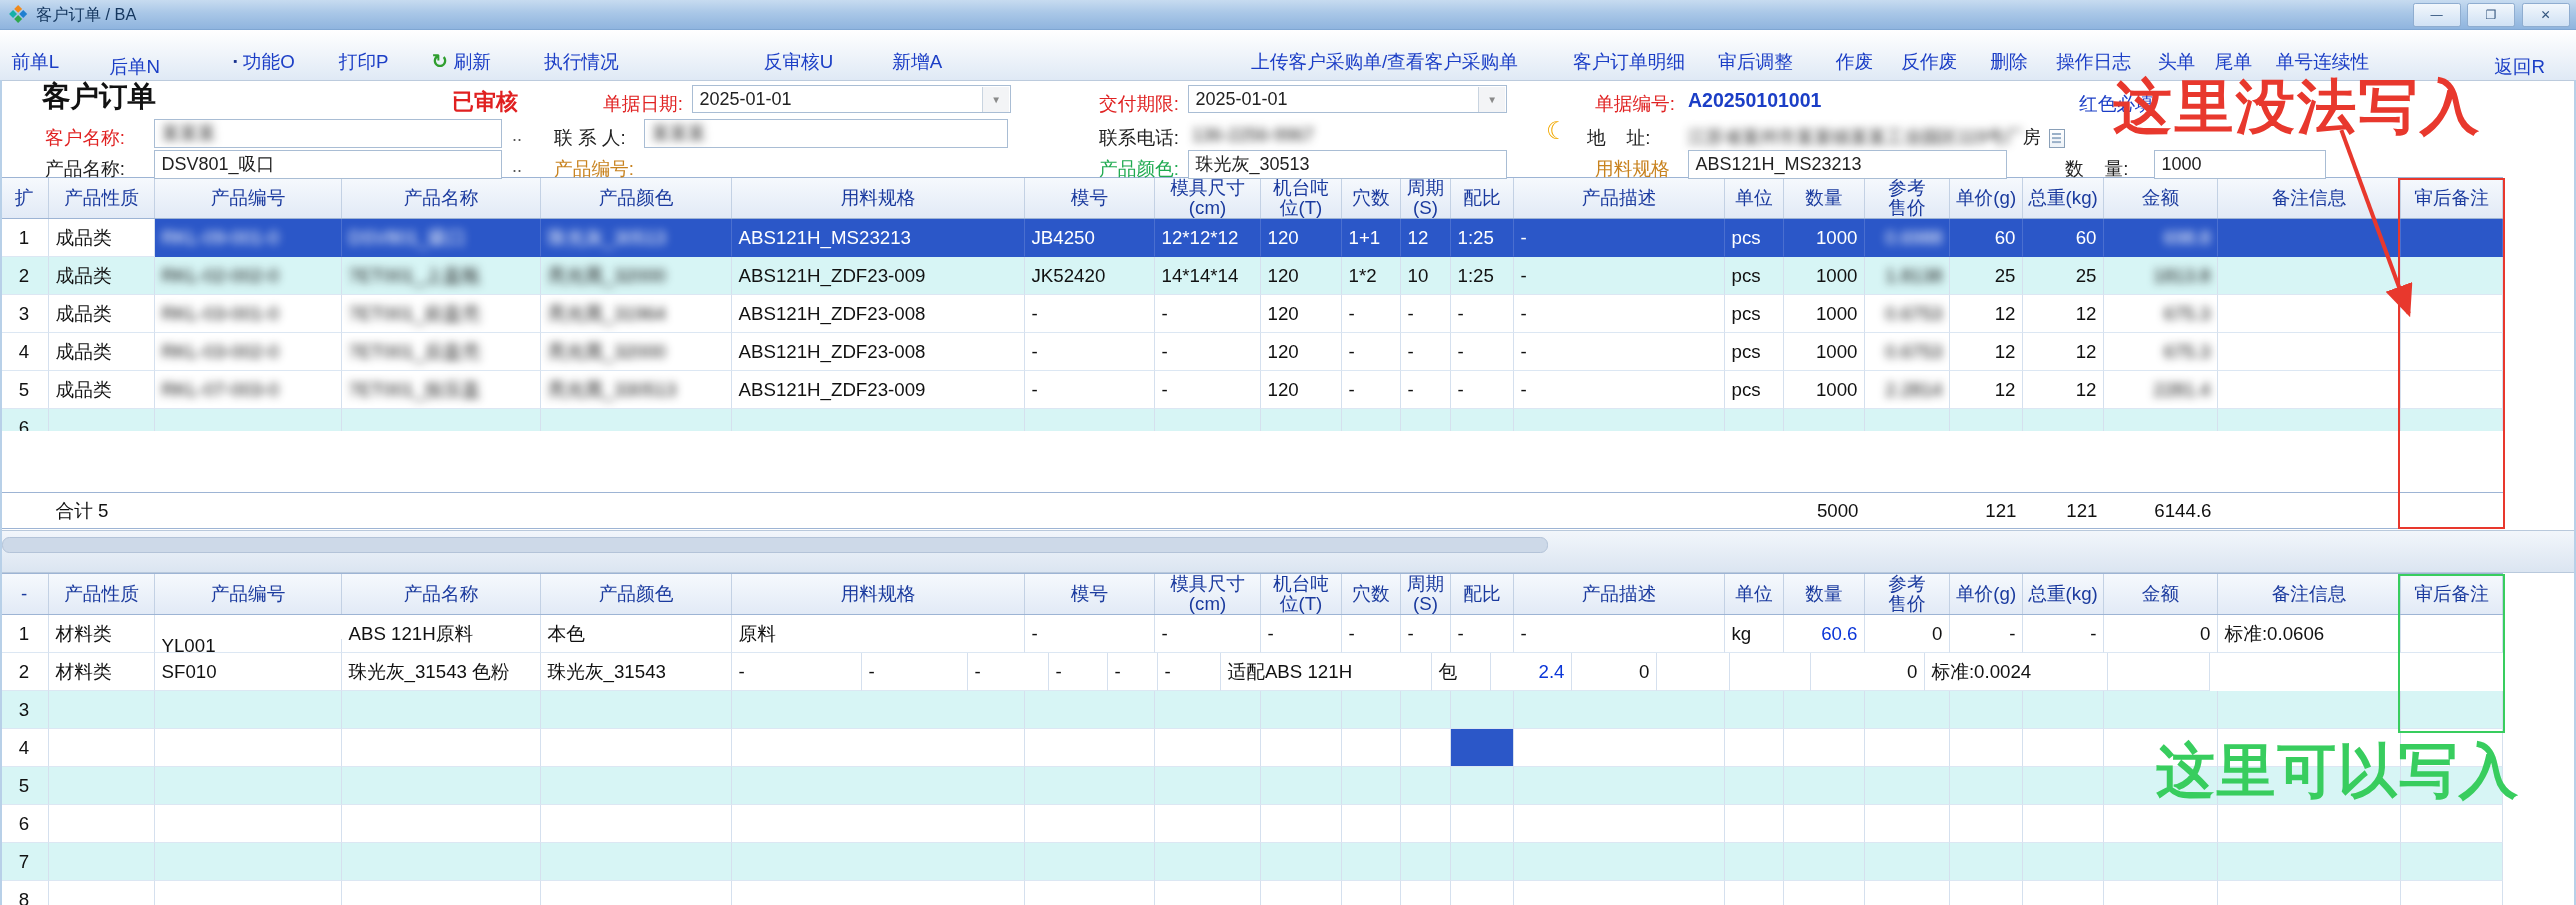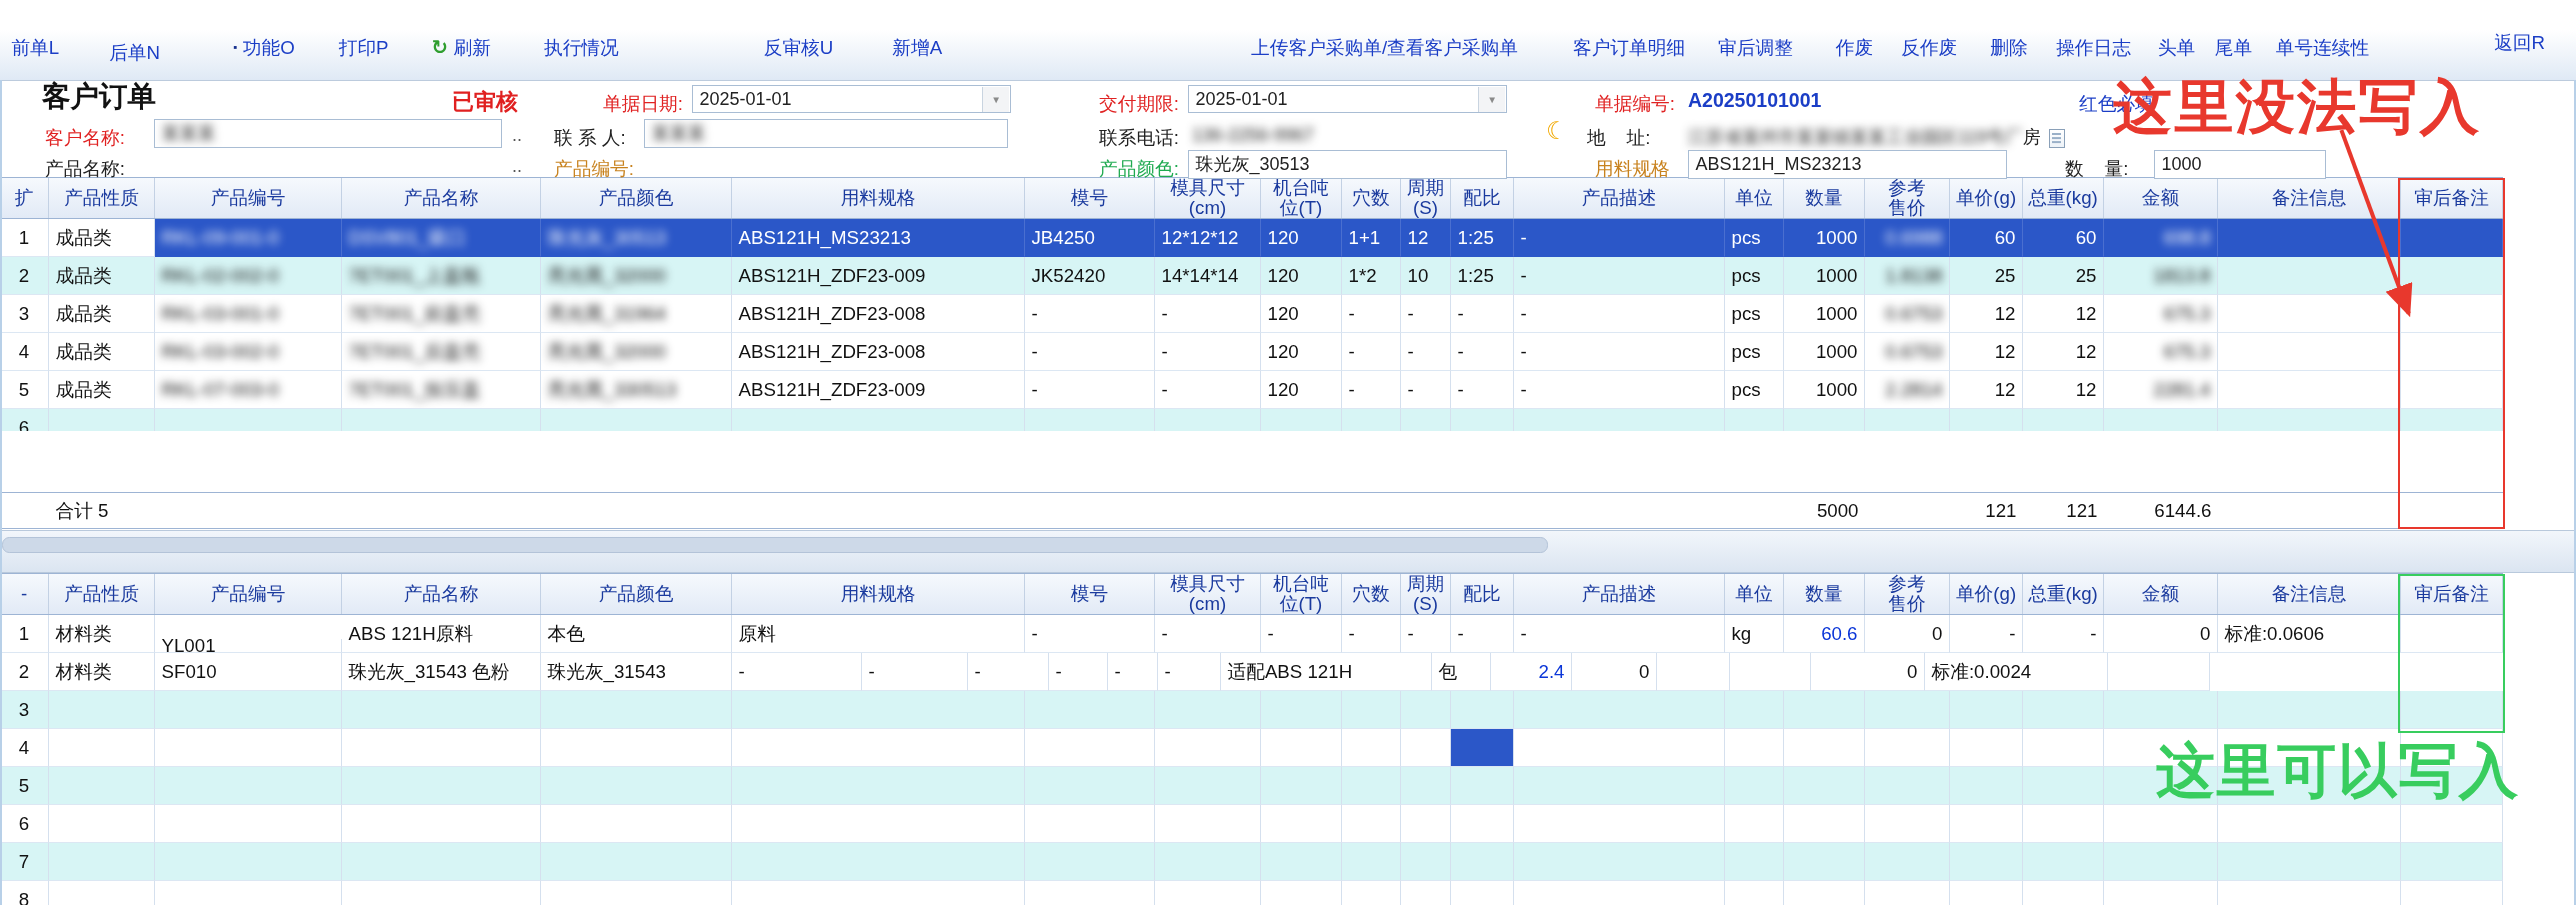--- a/index.html
+++ b/index.html
@@ -18,21 +18,21 @@
   .app-logo .q4{left:9px;top:9px;background:#2ea84e;}
   .title-text{margin-left:9.8px;font-size:16.3px;color:#14365e;}
   .win-btns{position:absolute;right:6.5px;top:3.3px;display:flex;gap:6.5px;}
   .win-btn{width:46px;height:22px;border:0.8px solid #8fadd0;border-radius:2.4px;
     background:linear-gradient(#f2f7fc,#d0e1f4);color:#33557e;font-size:12.2px;
     display:flex;align-items:center;justify-content:center;}
 
   
   .toolbar{position:absolute;left:0;top:30px;width:100%;height:50px;
     background:linear-gradient(180deg,#ffffff,#dfe9f5);
-    border-bottom:0.8px solid #bccbdd;display:flex;align-items:flex-start;
+    border-bottom:0.8px solid #bccbdd;display:flex;align-items:flex-end;
     font-size:18.7px;color:var(--link-blue,#1b3ec6);z-index:5;}
   .tb-items{display:flex;align-items:center;}
   .tb-item{display:flex;align-items:center;gap:5.7px;white-space:nowrap;cursor:default;}
   .tb-items .tb-item:nth-child(1){margin-left:11.4px;}
   .tb-items .tb-item:nth-child(2){margin-left:50px;margin-top:10px;}
   .tb-items .tb-item:nth-child(3){margin-left:73px;}
   .tb-items .tb-item:nth-child(4){margin-left:44px;}
   .tb-items .tb-item:nth-child(5){margin-left:43px;}
   .tb-items .tb-item:nth-child(6){margin-left:53px;}
   .tb-items .tb-item:nth-child(7){margin-left:145px;}
@@ -123,20 +123,34 @@
   .anno-arrow{position:absolute;left:2252px;top:122px;}
 
   .edge{position:absolute;top:80px;bottom:0;width:1.6px;background:#b8d0e8;z-index:6;}
   .edge-l{left:0;} .edge-r{right:0;}
 </style>
 </head>
 <body>
 
 <div class="window">
 
+  <div class="titlebar">
+    <span class="app-logo">
+        <i class="q1"></i>
+        <i class="q2"></i>
+        <i class="q3"></i>
+        <i class="q4"></i>
+      </span>
+    <span class="title-text">客户订单 / BA</span>
+    <span class="win-btns">
+      <span class="win-btn">—</span>
+      <span class="win-btn">❐</span>
+      <span class="win-btn">✕</span>
+    </span>
+  </div>
 
   <div class="toolbar">
     <div class="tb-items" id="tbItems">
         <span class="tb-item">
           <span>前单L</span>
         </span>
         <span class="tb-item">
           <span>后单N</span>
         </span>
         <span class="tb-item">
@@ -225,20 +239,23 @@
     </div>
 
     <span class="flabel" style="left:1099px;top:45px;">联系电话:</span>
     <span class="plainval blurtxt" style="left:1192px;top:45px;">136-2256-9967</span>
 
     <span class="moon-icon">☾</span>
     <span class="flabel" style="left:1587px;top:45px;">地    址:</span>
     <span class="plainval" style="left:1688px;top:45px;"><span class="blurtxt">江苏省某州市某某镇某某工业园区119号厂</span><span>房</span><span class="page-icon"></span></span>
 
     <span class="flabel" style="left:45px;top:76px;">产品名称:</span>
+    <div class="inputbox" style="left:154px;top:70px;width:348px;">
+      <span>DSV801_吸口</span>
+    </div>
     <span class="dots" style="left:512px;top:76px;">..</span>
 
     <span class="flabel orange" style="left:554px;top:76px;">产品编号:</span>
 
     <span class="flabel green" style="left:1099px;top:76px;">产品颜色:</span>
     <div class="inputbox" style="left:1188px;top:70px;width:319px;">
       <span>珠光灰_30513</span>
     </div>
 
     <span class="flabel orange" style="left:1595px;top:76px;">用料规格</span>

